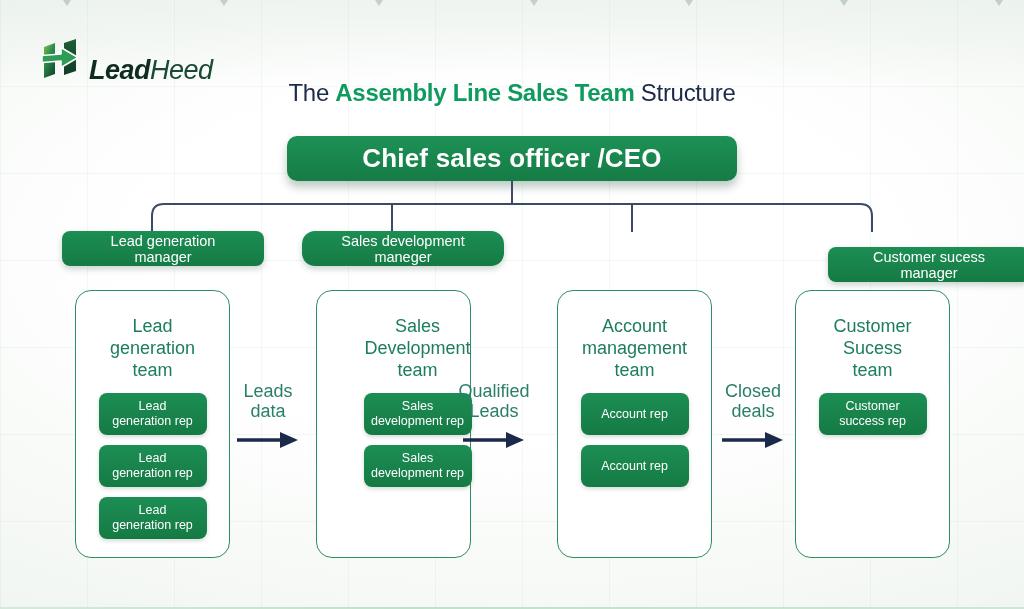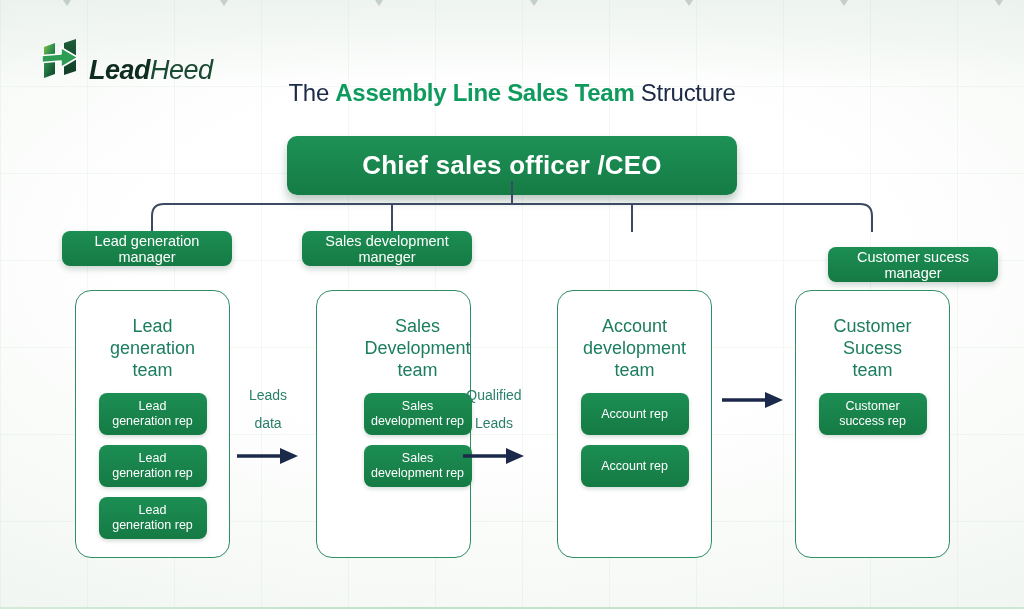--- a/index.html
+++ b/index.html
@@ -18,51 +18,51 @@
   
   .logo{position:absolute;left:42px;top:38px;display:flex;align-items:flex-end;gap:9px;font-style:italic;}
   .brand{font-size:27px;letter-spacing:-0.5px;}
   .brand .b1{font-weight:700;color:#0f2c20;}
   .brand .b2{font-weight:400;color:#1a4a33;}
   
   .page-title{position:absolute;left:0;top:79px;width:100%;text-align:center;
     font-size:24px;color:#1d2a47;font-weight:500;letter-spacing:-0.3px;}
   .page-title .hl{color:#0f9b5e;font-weight:700;}
   
-  .ceo{position:absolute;left:287px;top:136px;width:450px;height:59px;
+  .ceo{position:absolute;left:287px;top:136px;width:450px;height:45px;
     background:linear-gradient(180deg,#1d9156,#157c45);border-radius:10px;
     display:flex;align-items:center;justify-content:center;
     color:#ffffff;font-size:26px;font-weight:700;letter-spacing:0.2px;
     box-shadow:0 6px 10px rgba(10,60,35,0.28);}
   
   .connectors{position:absolute;left:0;top:0;width:1024px;height:609px;pointer-events:none;}
   
-  .mgr{position:absolute;top:231px;width:170px;height:35px;border-radius:8px;
+  .mgr{position:absolute;top:231px;width:202px;height:35px;border-radius:8px;
     background:linear-gradient(180deg,#1c8e53,#157a44);
     display:flex;align-items:center;justify-content:center;text-align:center;
     color:#fff;font-size:14.5px;font-weight:500;line-height:16px;white-space:pre-line;
     box-shadow:0 3px 6px rgba(10,60,35,0.22);}
-  .mgr1{left:62px;} .mgr2{left:302px;} .mgr3{left:542px;} .mgr4{left:828px;margin-top:16px;}
+  .mgr1{left:62px;} .mgr2{left:302px;border-radius:13px;} .mgr3{left:542px;} .mgr4{left:828px;margin-top:16px;}
   
   .panel{position:absolute;top:290px;width:155px;height:268px;box-sizing:border-box;
     background:rgba(255,255,255,0.93);border:1.4px solid #2e8f63;border-radius:16px;
     display:flex;flex-direction:column;align-items:center;padding-top:24px;}
   .p1{left:75px;} .p2{left:316px;padding-left:48px;} .p3{left:557px;} .p4{left:795px;align-items:center;}
   .panel .ptitle{height:66px;font-size:18px;line-height:22px;color:#1c7d5f;
     font-weight:500;text-align:center;white-space:pre-line;margin-bottom:12px;}
   .reps{display:flex;flex-direction:column;gap:10px;align-items:center;}
   .rep{width:108px;height:42px;border-radius:8px;box-sizing:border-box;padding:2px 4px;
     background:linear-gradient(180deg,#1c8e53,#157a44);
     display:flex;align-items:center;justify-content:center;text-align:center;
     color:#fff;font-size:12.5px;font-weight:500;line-height:15px;white-space:pre-line;
     box-shadow:0 2px 4px rgba(10,60,35,0.18);}
   
   .flow{position:absolute;top:381px;width:100px;text-align:center;}
   .f1{left:218px;} .f2{left:444px;} .f3{left:703px;}
-  .flow .flabel{font-size:14px;line-height:28px;color:#2a7f68;font-weight:500;white-space:pre-line;}
+  .flow .flabel{font-size:18px;line-height:20px;color:#2a7f68;font-weight:500;white-space:pre-line;}
   .flow svg{margin-top:9px;}
   .bottom-line{position:absolute;left:0;bottom:0;width:100%;height:2px;
     background:linear-gradient(90deg,#d4ead9,#bfe1ca 40%,#cde7d4);}
 </style>
 </head>
 <body>
 
 <div id="canvas">
 
   <div class="tick" style="left:63px"></div>
@@ -134,21 +134,21 @@
     <div class="reps">
       <div class="rep">Sales
 development rep</div>
       <div class="rep">Sales
 development rep</div>
     </div>
   </div>
 
   <div class="panel p3">
     <div class="ptitle">Account
-development
+management
 team</div>
     <div class="reps">
       <div class="rep">Account rep</div>
       <div class="rep">Account rep</div>
     </div>
   </div>
 
   <div class="panel p4">
     <div class="ptitle">Customer
 Sucess
@@ -171,20 +171,22 @@
   <div class="flow f2">
     <div class="flabel">Qualified
 Leads</div>
     <svg width="64" height="20" viewBox="0 0 64 20">
       <line x1="1" y1="10" x2="46" y2="10" stroke="#1b2a4a" stroke-width="3.6"></line>
       <polygon points="44,2 62,10 44,18" fill="#1b2a4a"></polygon>
     </svg>
   </div>
 
   <div class="flow f3">
+    <div class="flabel">Closed
+deals</div>
     <svg width="64" height="20" viewBox="0 0 64 20">
       <line x1="1" y1="10" x2="46" y2="10" stroke="#1b2a4a" stroke-width="3.6"></line>
       <polygon points="44,2 62,10 44,18" fill="#1b2a4a"></polygon>
     </svg>
   </div>
 
   <div class="bottom-line"></div>
 </div>
 
 </body></html>

